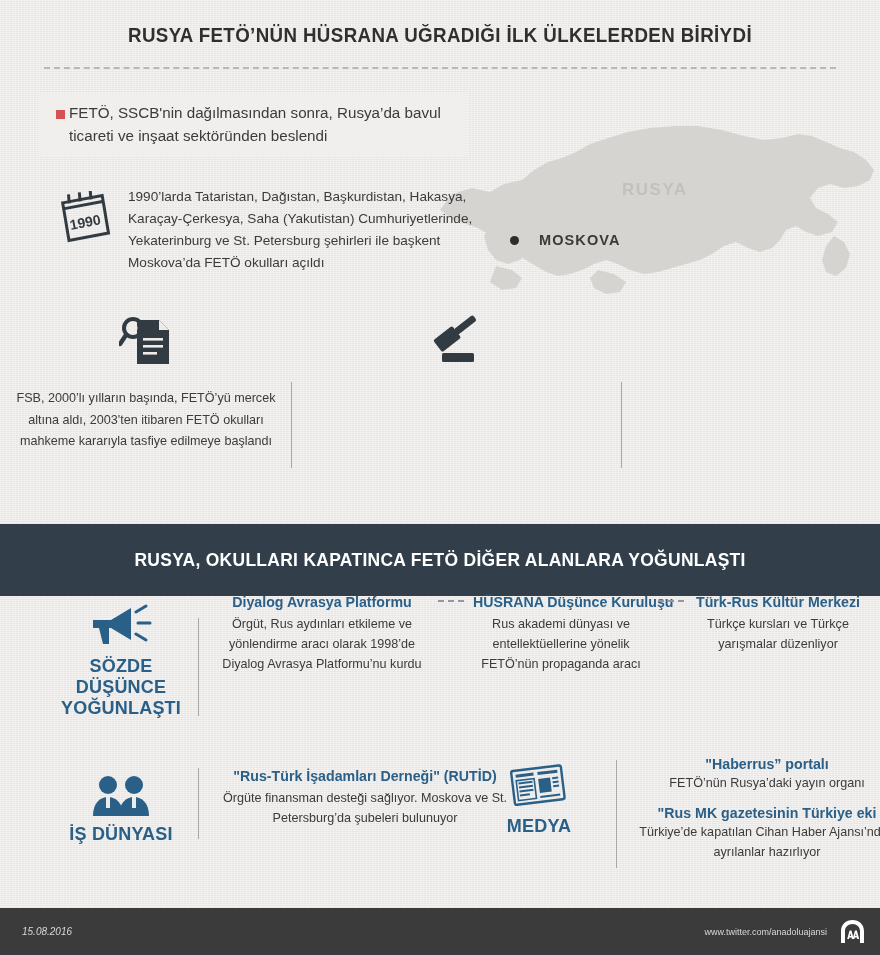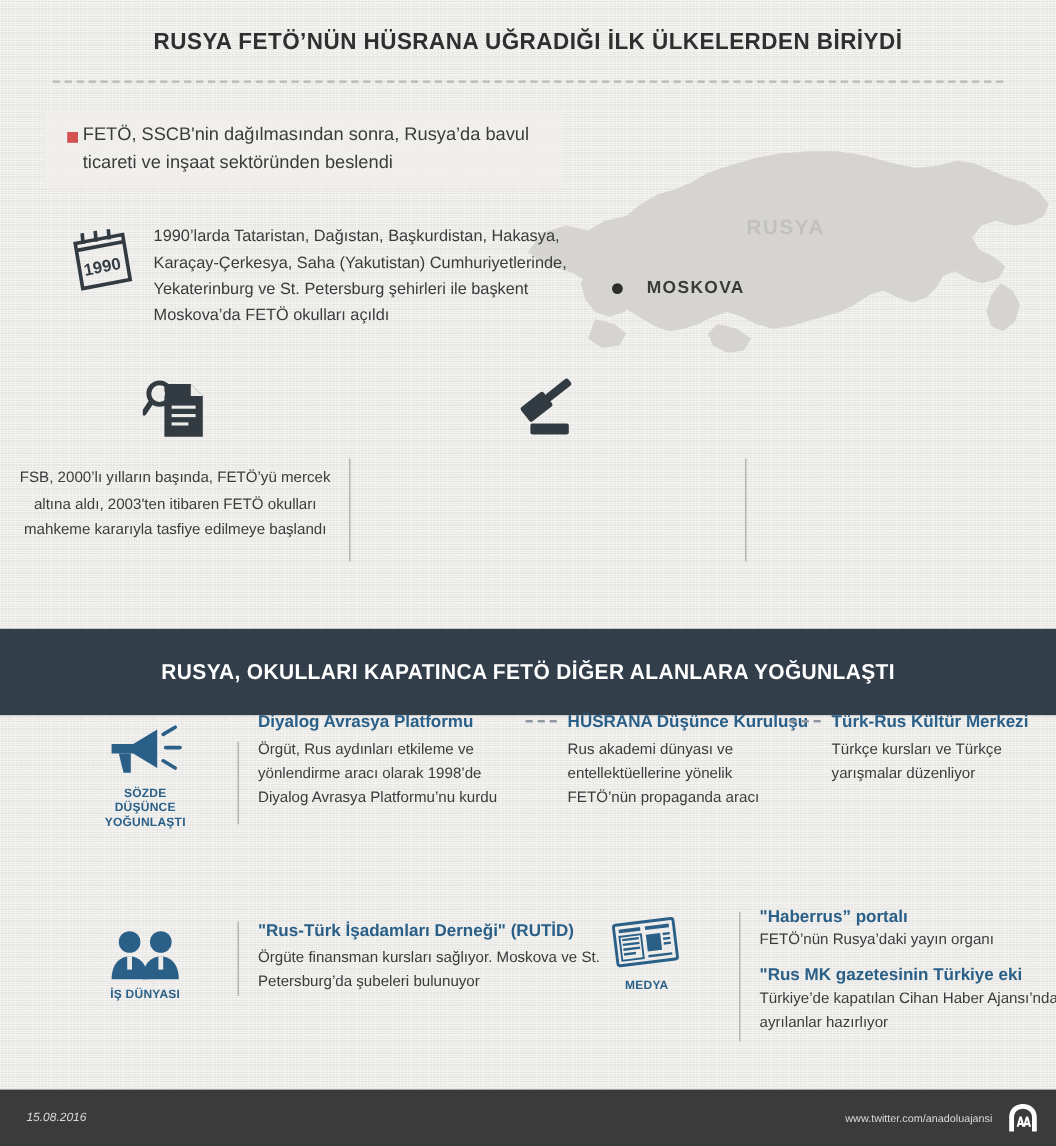--- a/index.html
+++ b/index.html
@@ -208,36 +208,36 @@
     padding-top: 4px;
   }
   .cat-icon {
     height: 52px;
     display: flex;
     align-items: flex-end;
     justify-content: center;
     margin-bottom: 6px;
   }
   .cat-label {
-    font-size: 10px;
+    font-size: 18px;
     font-weight: bold;
     line-height: 1.18;
     color: #2a5f88;
     letter-spacing: 0.2px;
   }
   .cat-sep {
     width: 1px;
     background: #a9a8a4;
     align-self: stretch;
     margin: 24px 16px 4px 16px;
     flex: none;
   }
   .cat-sep-tall { margin: 6px 16px 6px 16px; }
 
-  .items { display: flex; align-items: flex-start; }
+  .items { display: flex; align-items: flex-start; text-align: center; }
   .item-heading {
     font-size: 14.2px;
     font-weight: bold;
     color: #2a5f88;
     margin-bottom: 5px;
     white-space: nowrap;
   }
   .item-body {
     font-size: 12.6px;
     line-height: 1.58;
@@ -430,21 +430,21 @@
             <path d="M30,42 C30,29 37,23 45,23 C53,23 60,29 60,42 Z" fill="#2a5f88"></path>
             <rect x="43" y="23" width="4" height="11" fill="#edece9"></rect>
           </svg>
         </div>
         <div class="cat-label">İŞ DÜNYASI</div>
       </div>
       <div class="cat-sep cat-sep-tall"></div>
       <div class="items">
         <div style="width:300px;padding-top:6px;">
           <div class="item-heading">"Rus-Türk İşadamları Derneği" (RUTİD)</div>
-          <div class="item-body">Örgüte finansman kursları sağlıyor. Moskova ve St. Petersburg’da şubeleri bulunuyor</div>
+          <div class="item-body">Örgüte finansman desteği sağlıyor. Moskova ve St. Petersburg’da şubeleri bulunuyor</div>
         </div>
       </div>
     </div>
 
     <div class="group group-3">
       <div class="cat">
         <div class="cat-icon">
           <svg width="64" height="48" viewBox="0 0 64 48" aria-hidden="true">
             <g transform="rotate(-7 32 24)">
               <rect x="6" y="6" width="50" height="34" rx="2" fill="none" stroke="#2a5f88" stroke-width="2.4"></rect>

